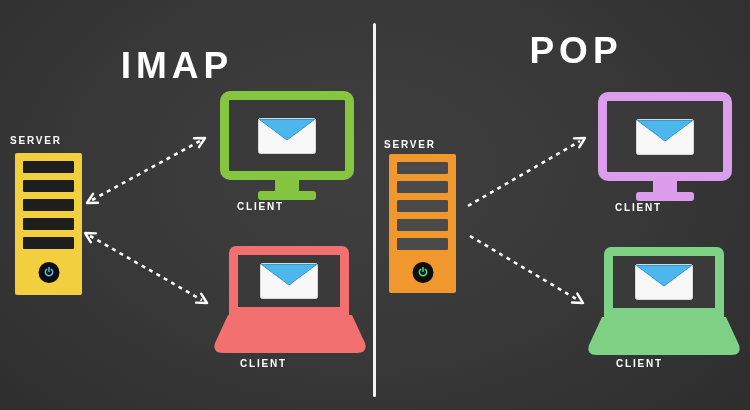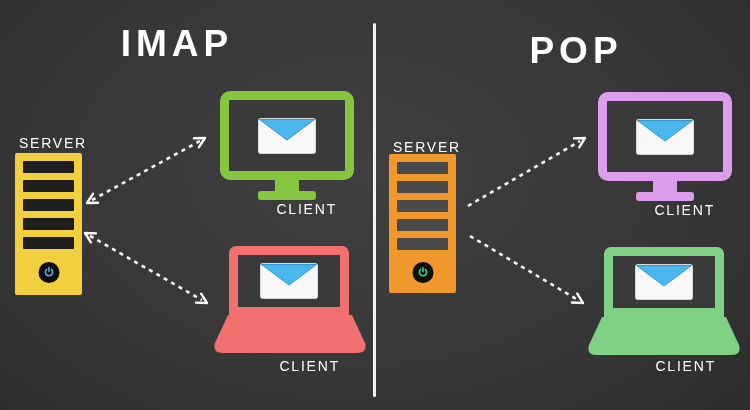--- a/index.html
+++ b/index.html
@@ -14,22 +14,22 @@
     position:relative; width:750px; height:410px; overflow:hidden;
     background:radial-gradient(ellipse 620px 420px at 48% 42%, var(--bg-center) 0%, #383838 45%, var(--bg-edge) 100%);
     font-family:"Liberation Sans", sans-serif;
   }
   .abs{position:absolute;}
   .title{
     color:var(--text); font-size:37px; font-weight:bold; letter-spacing:5px;
     text-align:center; width:200px;
   }
   .small-label{
-    color:var(--text); font-size:14px; font-weight:normal; letter-spacing:1.8px;
-    text-align:right;
+    color:var(--text); font-size:10px; font-weight:bold; letter-spacing:1.8px;
+    text-align:left;
   }
   .divider{width:3px; background:var(--divider); border-radius:2px;}
   
   .server{border-radius:2px;}
   .server .slot{position:absolute; left:8px; width:51px; height:12px; border-radius:1px;}
   .server .power{
     position:absolute; left:50%; transform:translateX(-50%);
     width:21px; height:21px; border-radius:50%; background:#0d0d0d;
     display:flex; align-items:center; justify-content:center;
   }
@@ -54,21 +54,21 @@
   .envelope{display:block;}
   svg{display:block;}
 </style>
 </head>
 <body>
 
 <div class="stage">
 
   <div class="abs divider" style="left:373px; top:23px; height:374px;"></div>
 
-  <div class="abs title" style="left:77px; top:23px;">IMAP</div>
+  <div class="abs title" style="left:77px; top:45px;">IMAP</div>
 
   <div class="abs small-label" style="left:10px; top:135px; width:77px;">SERVER</div>
 
   <div class="abs server imap-server" style="left:15px; top:153px; width:67px; height:142px;">
     <div class="slot" style="top:8px;"></div>
     <div class="slot" style="top:27px;"></div>
     <div class="slot" style="top:46px;"></div>
     <div class="slot" style="top:65px;"></div>
     <div class="slot" style="top:84px;"></div>
     <div class="power" style="top:109px;">

